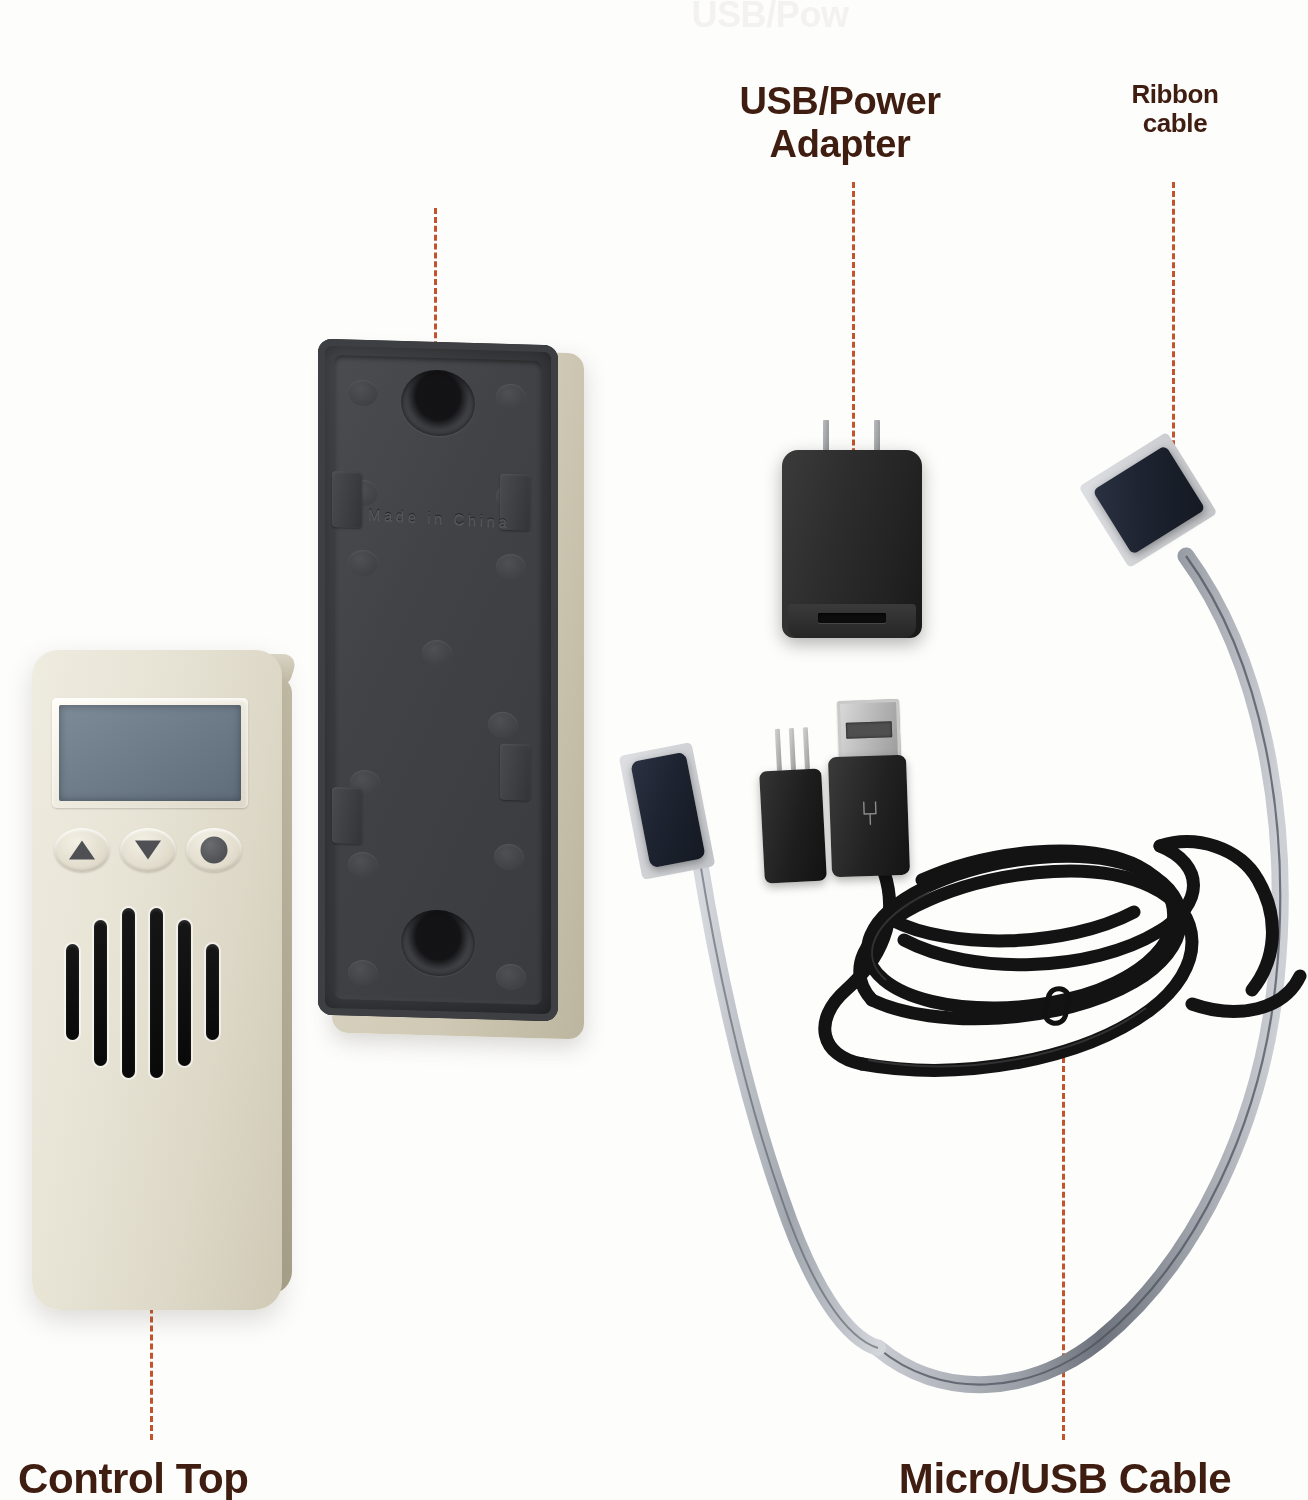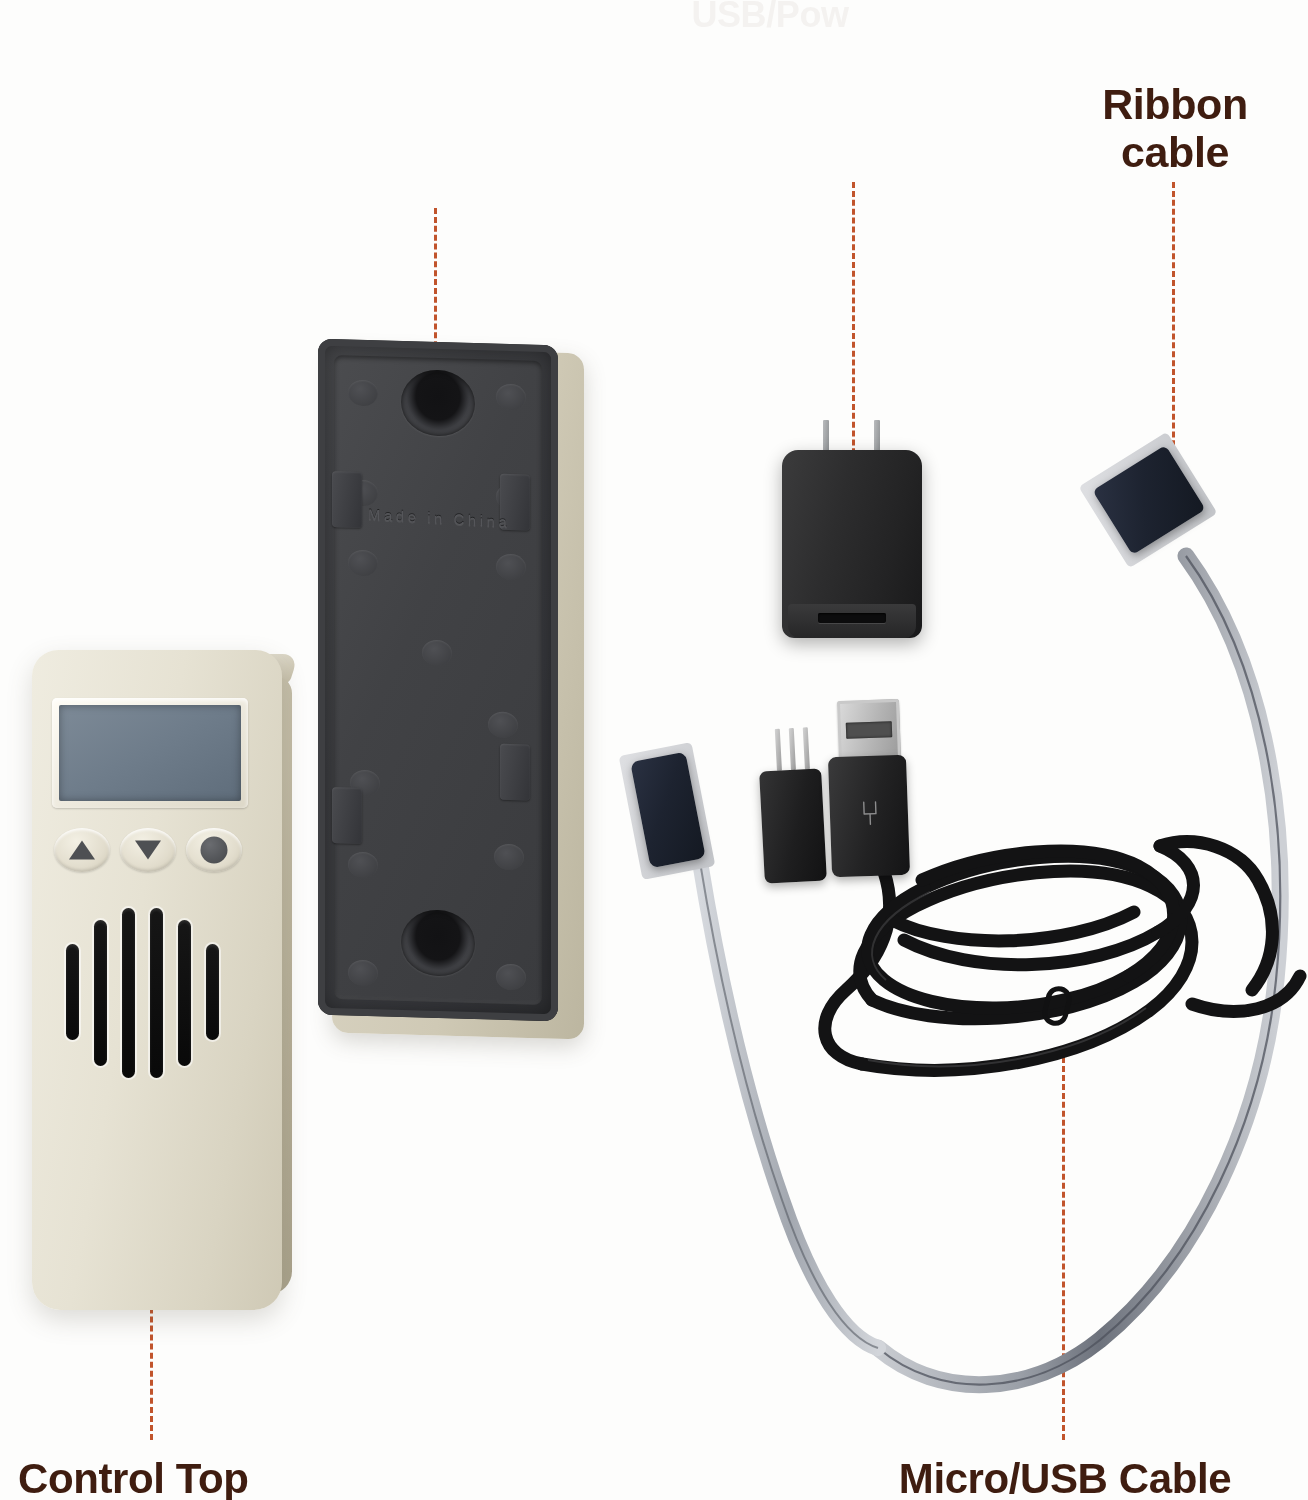--- a/index.html
+++ b/index.html
@@ -23,21 +23,21 @@
     color: #3f1d10;
     font-weight: 700;
     line-height: 1.12;
     text-align: center;
     letter-spacing: -0.4px;
     white-space: pre-line;
     user-select: none;
   }
   .lbl-water    { left: 190px; top: 132px; width: 440px; font-size: 40px; }
   .lbl-adapter  { left: 680px; top: 80px;  width: 320px; font-size: 38px; }
-  .lbl-ribbon   { left: 1060px;top: 80px;  width: 230px; font-size: 43px; }
+  .lbl-ribbon   { left: 1060px;top: 80px;  width: 230px; font-size: 26px; }
   .lbl-control  { left: 0px;   top: 1455px;width: 300px; font-size: 42px; text-align:left; padding-left:18px;}
   .lbl-micro    { left: 840px; top: 1455px;width: 450px; font-size: 42px; }
 
   .ghost-top {
     position:absolute; left:640px; top:-6px; width:260px;
     font-size:36px; font-weight:700; color:#f4f2f0; text-align:center;
     letter-spacing:-0.4px;
   }
 
   
@@ -291,20 +291,22 @@
     transform: rotate(14deg);
   }
 </style>
 </head>
 <body>
 
 <div id="stage" style="background: rgb(253, 253, 252);">
 
   <div class="ghost-top">USB/Pow</div>
 
+  <div class="label lbl-adapter" style="color: rgb(63, 29, 16);">USB/Power
+Adapter</div>
   <div class="label lbl-ribbon" style="color: rgb(63, 29, 16);">Ribbon
 cable</div>
   <div class="label lbl-control" style="color: rgb(63, 29, 16);">Control Top</div>
   <div class="label lbl-micro" style="color: rgb(63, 29, 16);">Micro/USB Cable</div>
 
   <div class="leader ld-water" style="border-left-color: rgb(193, 84, 44);"></div>
   <div class="leader ld-adapter" style="border-left-color: rgb(193, 84, 44);"></div>
   <div class="leader ld-ribbon" style="border-left-color: rgb(193, 84, 44);"></div>
   <div class="leader ld-control" style="border-left-color: rgb(193, 84, 44);"></div>
   <div class="leader ld-micro" style="border-left-color: rgb(193, 84, 44);"></div>

